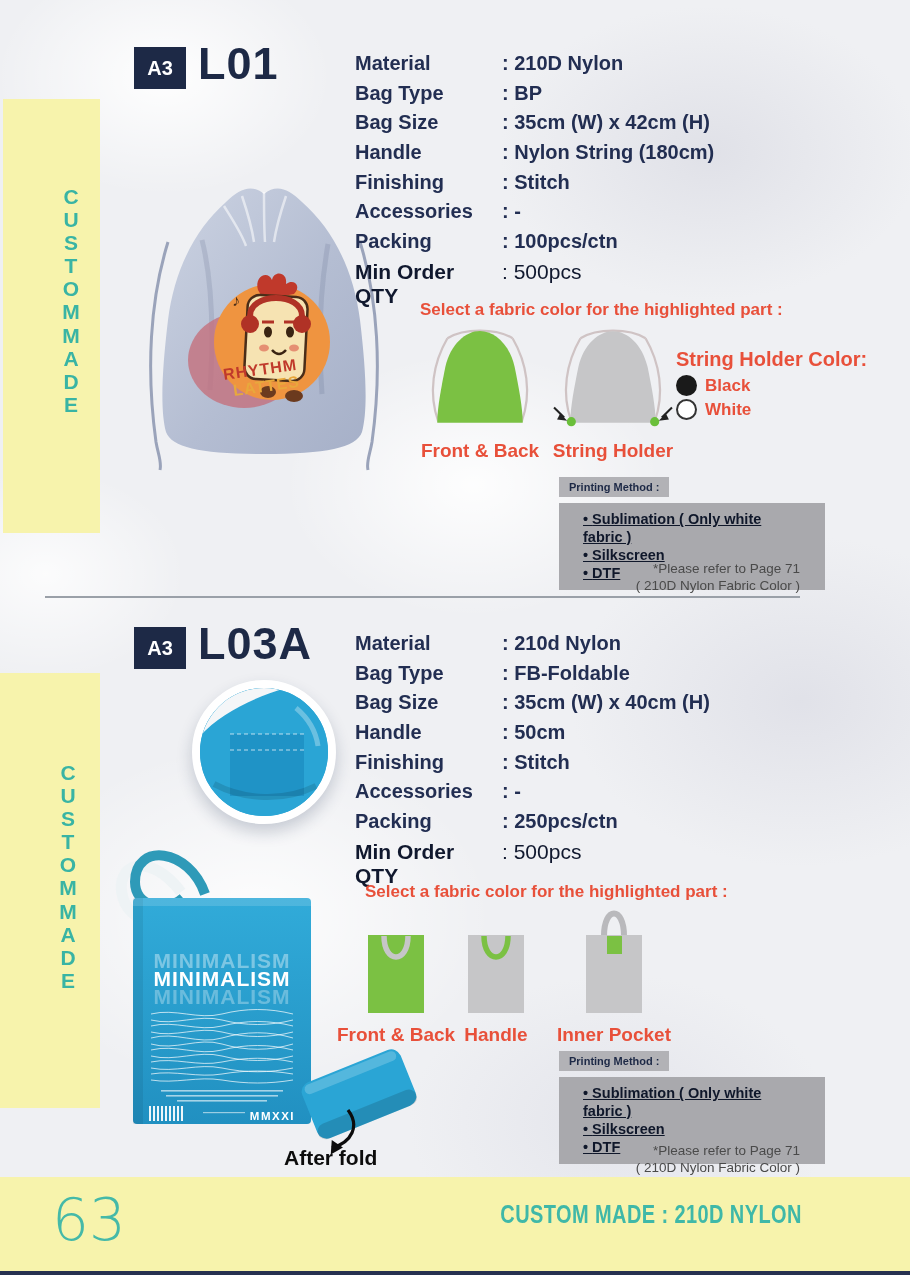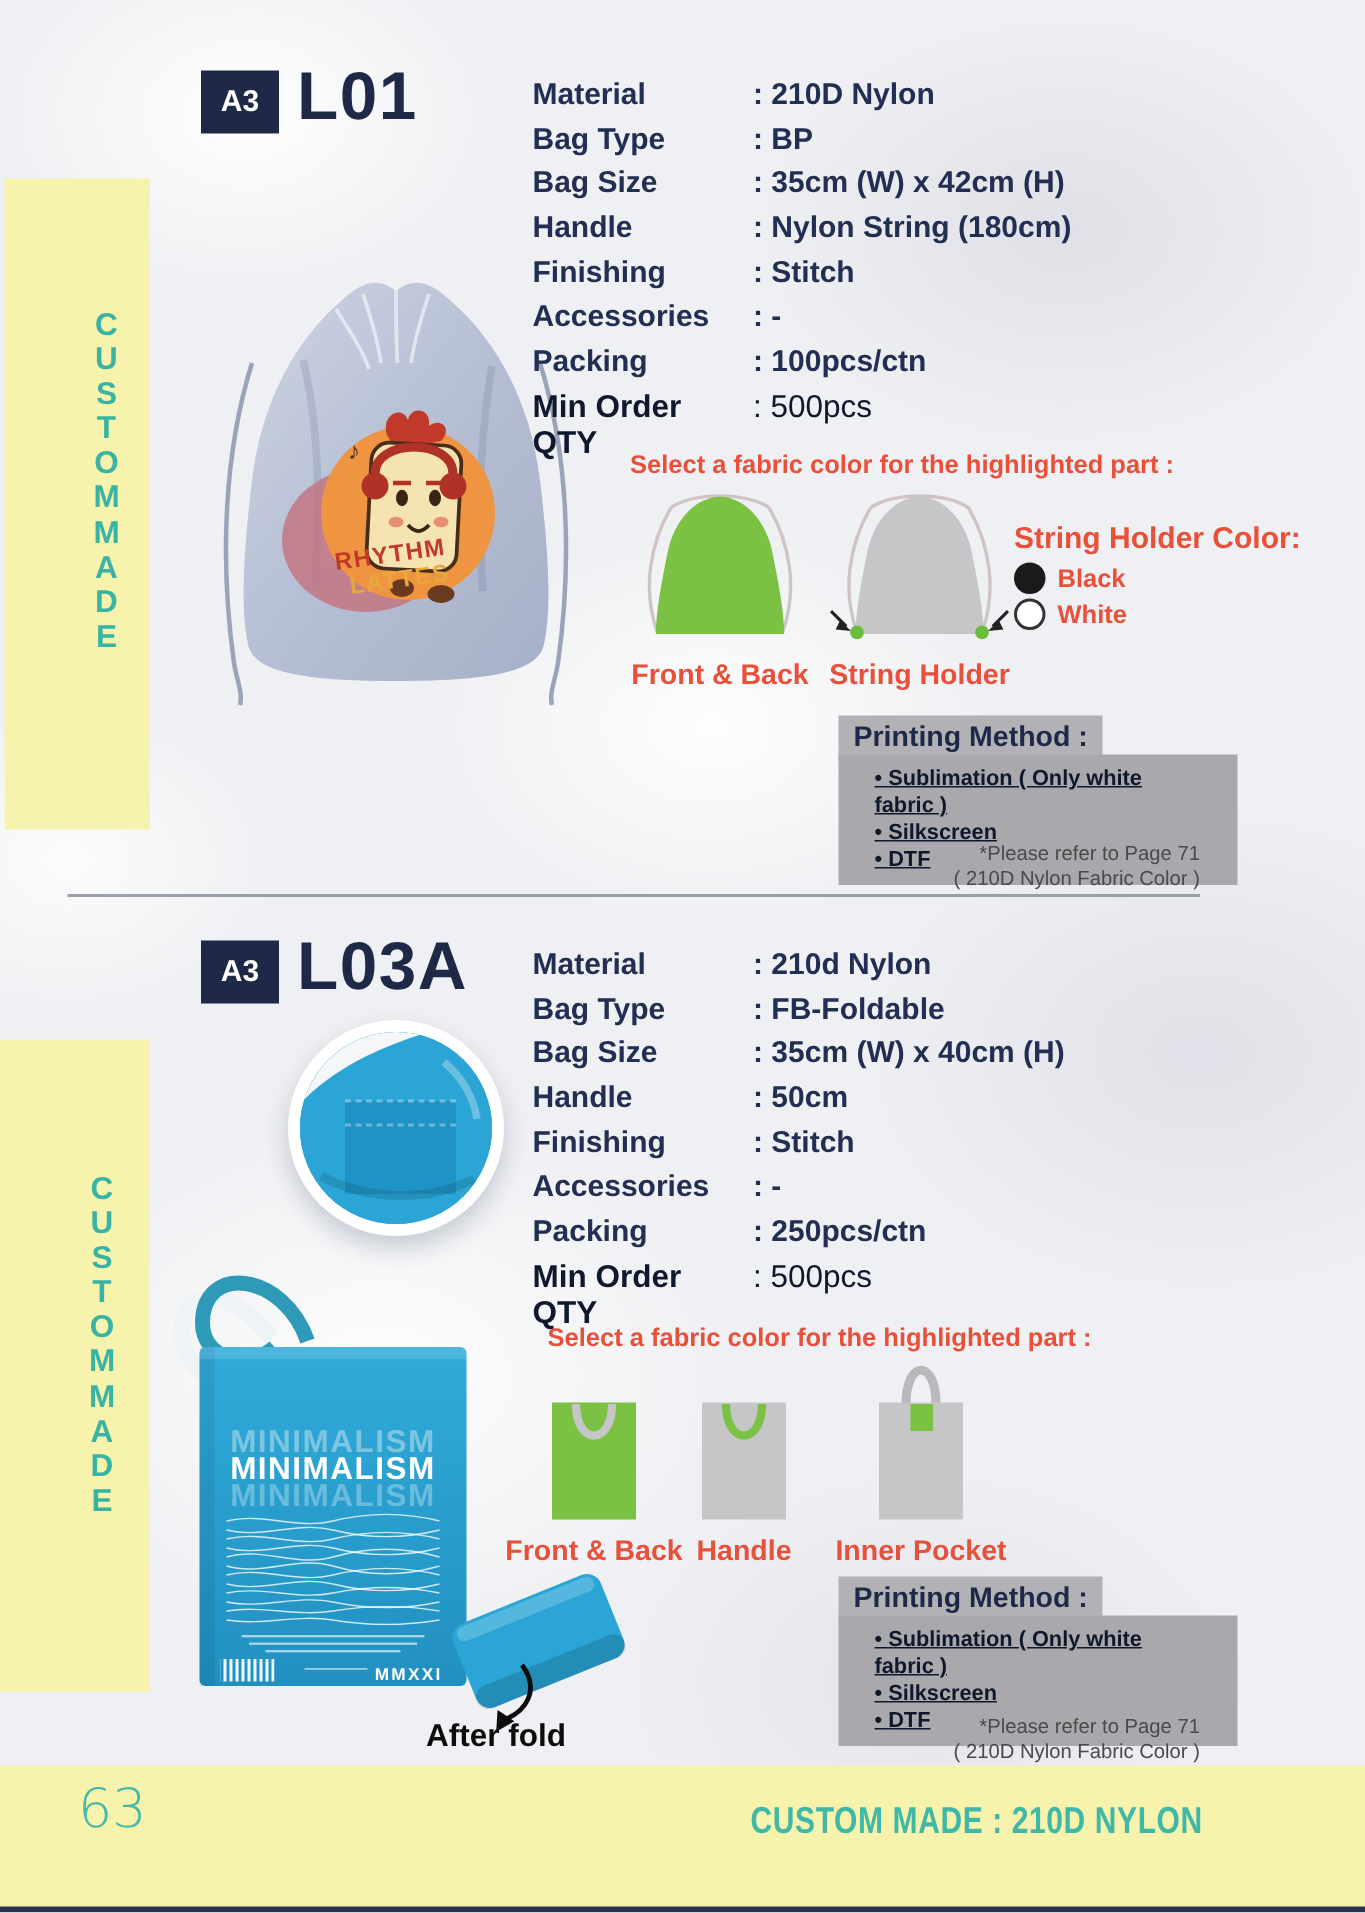--- a/index.html
+++ b/index.html
@@ -10,21 +10,21 @@
       radial-gradient(240px 170px at 18% 6%, rgba(255,255,255,.95), rgba(255,255,255,0) 70%),
       radial-gradient(300px 210px at 78% 12%, rgba(219,220,228,.75), rgba(219,220,228,0) 70%),
       radial-gradient(270px 190px at 52% 38%, rgba(255,255,255,.9), rgba(255,255,255,0) 70%),
       radial-gradient(320px 230px at 88% 55%, rgba(217,218,227,.65), rgba(217,218,227,0) 72%),
       radial-gradient(340px 250px at 28% 72%, rgba(255,255,255,.88), rgba(255,255,255,0) 70%),
       radial-gradient(300px 210px at 68% 88%, rgba(220,221,230,.6), rgba(220,221,230,0) 70%),
       radial-gradient(200px 150px at 5% 45%, rgba(255,255,255,.8), rgba(255,255,255,0) 70%),
       #eff0f3;
   }
   .abs{position:absolute;}
-  .yellow-block{position:absolute;background:#f7f3ac;margin-top:20px;}
+  .yellow-block{position:absolute;background:#f7f3ac;}
   .vertical-label{
     position:absolute;color:#39b4a4;font-weight:bold;font-size:21px;width:26px;
     text-align:center;line-height:1.1;word-break:break-all;white-space:pre-wrap;
   }
   .badge{
     position:absolute;width:52px;height:42px;background:#1d2946;color:#fff;
     display:flex;align-items:center;justify-content:center;font-weight:bold;font-size:20px;
   }
   .code{position:absolute;color:#1d2946;font-weight:bold;font-size:45px;letter-spacing:1px;}
   .specs{position:absolute;width:450px;}
@@ -35,29 +35,29 @@
   .min-order .lbl{width:147px;color:#10182e;font-weight:bold;font-size:21px;}
   .min-order .val{color:#10182e;font-weight:normal;font-size:21px;}
   .red-heading{position:absolute;color:#e8503a;font-weight:bold;font-size:17px;white-space:nowrap;}
   .part-label{position:absolute;color:#e8503a;font-weight:bold;font-size:19px;text-align:center;white-space:nowrap;}
   .sh-title{color:#e8503a;font-weight:bold;font-size:20px;margin-bottom:4px;}
   .sh-row{display:flex;align-items:center;margin-bottom:3px;}
   .sh-dot{width:21px;height:21px;border-radius:50%;margin-right:8px;box-sizing:border-box;}
   .sh-dot.black{background:#1a1a1a;}
   .sh-dot.white{background:#fff;border:2px solid #333;}
   .sh-opt{color:#e8503a;font-weight:bold;font-size:17px;}
-  .pm-tab{position:absolute;background:#b2b2b6;color:#1d2946;font-weight:bold;font-size:19px;padding:4px 10px;}
+  .pm-tab{position:absolute;background:#b2b2b6;color:#1d2946;font-weight:bold;font-size:11px;padding:4px 10px;}
   .pm-box{position:absolute;width:218px;background:#a9a9ad;color:#0f172a;padding:7px 24px;text-decoration:underline;}
   .pm-box ul{margin:0;padding:0;list-style:none;}
   .pm-box li{font-weight:bold;font-size:14.5px;line-height:1.25;}
   .pm-box li::before{content:"•  ";}
   .pm-note{position:absolute;width:242px;text-align:right;color:#4a4a4a;font-size:13.5px;line-height:1.28;}
   .divider{position:absolute;height:2px;background:#9aa0a8;}
   .footer-band{position:absolute;left:0;width:910px;background:#f7f3ac;}
-  .page-number{position:absolute;color:#45b9a8;font-size:36px;font-weight:300;font-family:"DejaVu Sans",sans-serif;}
+  .page-number{position:absolute;color:#45b9a8;font-size:58px;font-weight:300;font-family:"DejaVu Sans",sans-serif;}
   .footer-title{
     position:absolute;color:#3fb8a8;font-size:25px;font-weight:bold;letter-spacing:.5px;
     transform:scaleX(.8);transform-origin:right center;white-space:nowrap;
   }
   .bottom-strip{position:absolute;left:0;bottom:0;width:910px;height:4px;background:#273150;}
   .after-fold{position:absolute;color:#0c0c0c;font-weight:bold;font-size:21px;}
   .inset-circle{
     position:absolute;width:128px;height:128px;border-radius:50%;border:8px solid #fff;
     overflow:hidden;background:#2aa5d5;box-shadow:0 8px 16px rgba(30,50,80,.22);
   }

